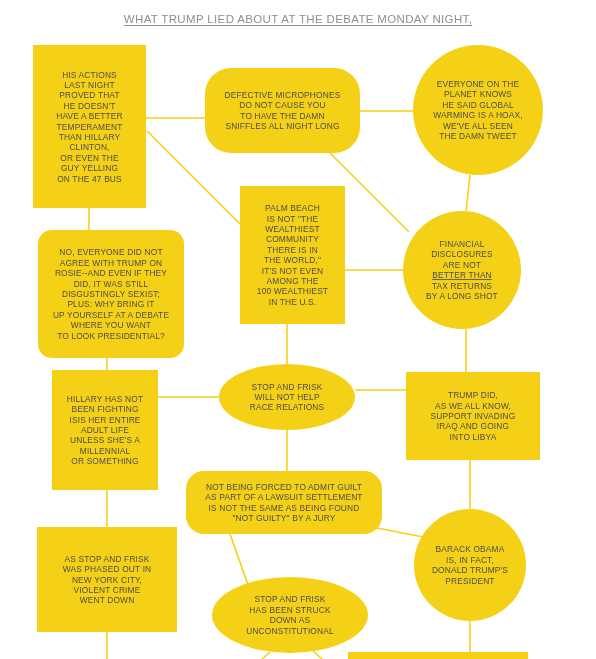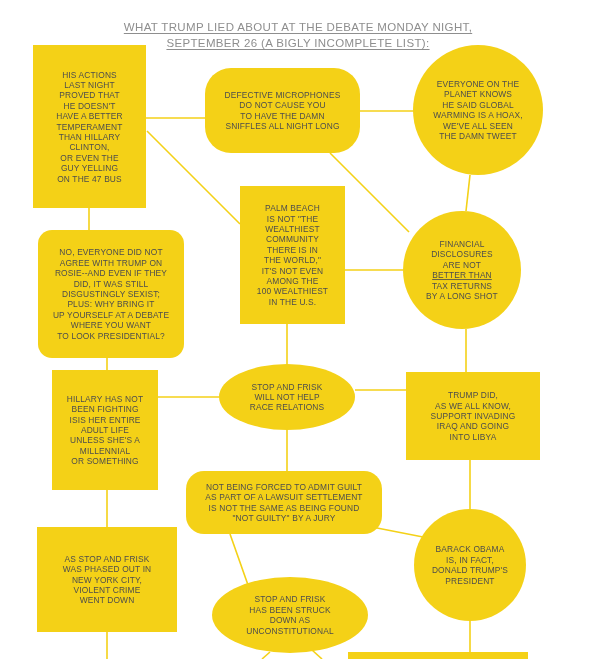--- a/index.html
+++ b/index.html
@@ -2,41 +2,40 @@
 <html><head>
 <meta charset="utf-8">
 <style>
   html,body{margin:0;padding:0;}
   body{
     width:596px;height:659px;background:#ffffff;overflow:hidden;
     font-family:"Liberation Sans","DejaVu Sans",sans-serif;
   }
   #stage{position:relative;width:596px;height:659px;}
   #title{
-    position:absolute;left:0;top:16px;width:596px;text-align:center;
+    position:absolute;left:0;top:8px;width:596px;text-align:center;
     color:#8e8e8e;font-size:11.5px;letter-spacing:.35px;line-height:16px;
     padding-top:3px;
   }
   #title .ln{display:block;text-decoration:underline;text-underline-offset:2px;}
   svg{position:absolute;left:0;top:0;}
   .node-text{
     fill:#4d4d4d;font-family:"Liberation Sans","DejaVu Sans",sans-serif;
     font-size:8.4px;letter-spacing:.15px;text-anchor:middle;
   }
   .shape{fill:#F4D117;}
   .link{stroke:#F4D117;stroke-width:1.6;fill:none;}
 </style>
 </head>
 <body>
 
 <div id="stage">
 
   <div id="title">
     <span class="ln">WHAT TRUMP LIED ABOUT AT THE DEBATE MONDAY NIGHT,</span>
-    <span class="ln">SEPTEMBER 26 (A BIGLY INCOMPLETE LIST):</span>
   </div>
 
   <svg id="chart" width="596" height="659" viewBox="0 0 596 659">
     <g id="edges">
         <path d="M146,118 L205,118" class="link" stroke="#F4D117"></path>
         <path d="M147,131 L240,224" class="link" stroke="#F4D117"></path>
         <path d="M360,111 L414,111" class="link" stroke="#F4D117"></path>
         <path d="M330,153 L409,232" class="link" stroke="#F4D117"></path>
         <path d="M470,175 L466,211" class="link" stroke="#F4D117"></path>
         <path d="M345,270 L403,270" class="link" stroke="#F4D117"></path>

